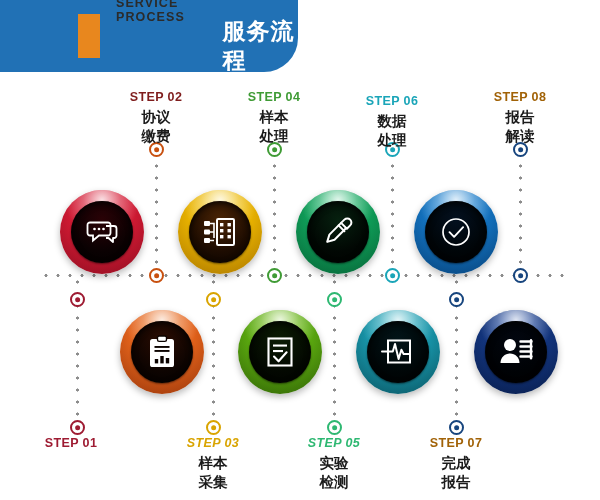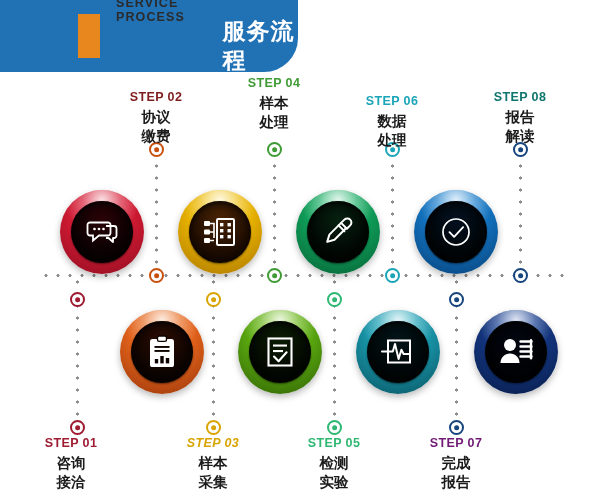--- a/index.html
+++ b/index.html
@@ -165,70 +165,66 @@
     </div>
 
   <div class="label" style="left:101px;top:90px;">
     <div class="step-no" style="color:#7f1d1d;">STEP 02</div>
     <div class="step-cn">
       <span>协议</span>
       <span>缴费</span>
     </div>
   </div>
 
-  <div class="label" style="left:219px;top:76px;">
+  <div class="label" style="left:219px;top:90px;">
     <div class="step-no" style="color:#3f9b35;">STEP 04</div>
     <div class="step-cn">
       <span>样本</span>
       <span>处理</span>
     </div>
   </div>
 
   <div class="label" style="left:337px;top:94px;">
     <div class="step-no" style="color:#1aa5b8;">STEP 06</div>
     <div class="step-cn">
       <span>数据</span>
       <span>处理</span>
     </div>
   </div>
 
   <div class="label" style="left:465px;top:90px;">
-    <div class="step-no" style="color:#0f766e;text-align:center;">STEP 08</div>
+    <div class="step-no" style="color:#a16207;text-align:center;">STEP 08</div>
     <div class="step-cn">
       <span>报告</span>
       <span>解读</span>
     </div>
   </div>
 
   <div class="label" style="left:16px;top:436px;">
     <div class="step-no" style="color:#9e1b32;">STEP 01</div>
-    <div class="step-cn">
-      <span>咨询</span>
-      <span>接洽</span>
-    </div>
   </div>
 
   <div class="label" style="left:158px;top:436px;">
     <div class="step-no" style="color:#d9a400;font-style:italic;">STEP 03</div>
     <div class="step-cn">
       <span>样本</span>
       <span>采集</span>
     </div>
   </div>
 
   <div class="label" style="left:279px;top:436px;">
-    <div class="step-no" style="color:#2eb872;">STEP 05</div>
-    <div class="step-cn">
+    <div class="step-no" style="color:#2eb872;font-style:italic;">STEP 05</div>
+    <div class="step-cn">
+      <span>实验</span>
       <span>检测</span>
-      <span>实验</span>
     </div>
   </div>
 
   <div class="label" style="left:401px;top:436px;">
-    <div class="step-no" style="color:#701a75;">STEP 07</div>
+    <div class="step-no" style="color:#a16207;">STEP 07</div>
     <div class="step-cn">
       <span>完成</span>
       <span>报告</span>
     </div>
   </div>
 
   <div class="orb" style="left:60px;top:190px;background:radial-gradient(circle at 50% 30%, #e8425b 0%, #d11a33 42%, #8c0d20 100%);">
     <div class="glass"></div>
     <div class="core" style="background:radial-gradient(circle at 50% 30%, #2a0206 0%, #0a0102 60%, #000 100%);">
       <span class="ico">

